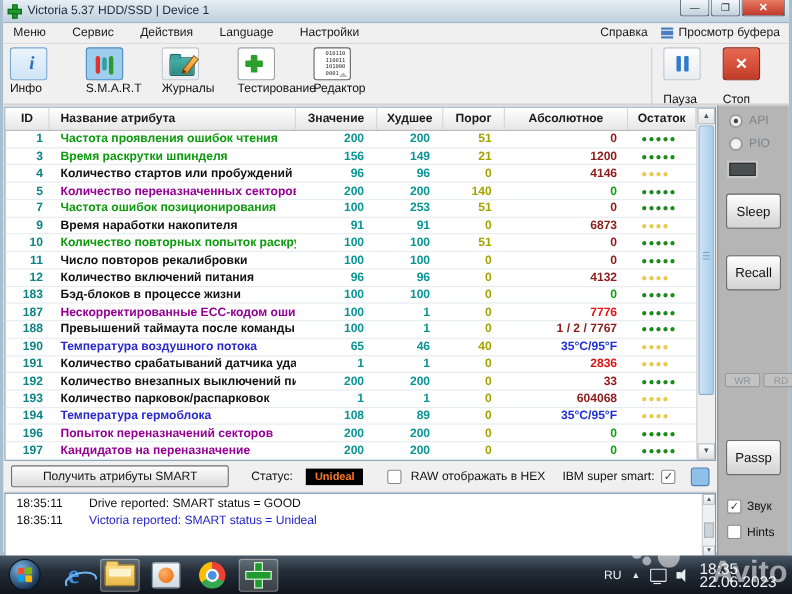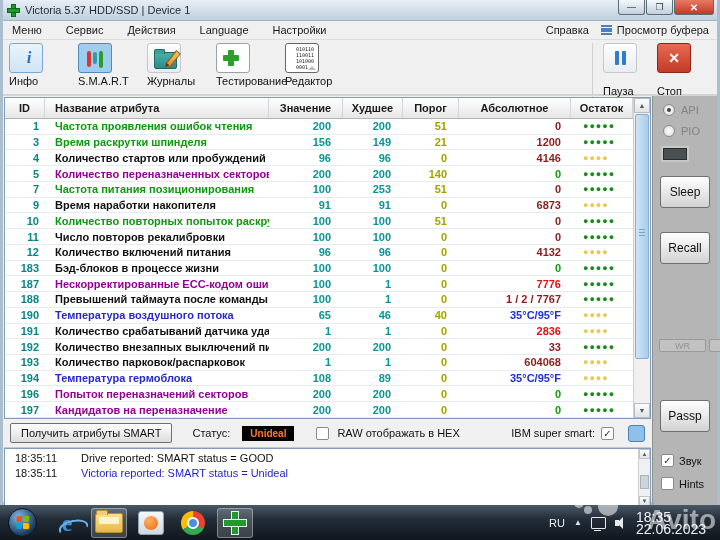--- a/index.html
+++ b/index.html
@@ -104,21 +104,21 @@
   .sbtn.up{top:0;} .sbtn.down{bottom:0;}
   .sthumb{position:absolute;left:1px;width:14px;top:16px;height:245px;background:linear-gradient(90deg,#cfe4f5,#a9cdeb);
         border:1px solid #86aecf;border-radius:2px;box-sizing:border-box;}
   .sthumb::after{content:"";position:absolute;left:3px;right:3px;top:48%;height:1px;background:#7aa4c6;
         box-shadow:0 3px 0 #7aa4c6,0 -3px 0 #7aa4c6;}
 
   
   .ctrlbar{height:28px;display:flex;align-items:center;font-size:11px;background:#f0f0f0;
            border-bottom:1px solid #c8c8c8;padding:0 6px;gap:8px;}
   .btn{background:linear-gradient(#fefefe,#dcdcdc);border:1px solid #707070;border-radius:2px;
-       font-size:11px;color:#111;padding:2px 10px;height:20px;display:flex;align-items:center;box-sizing:border-box;}
+       font-size:11px;color:#111;padding:2px 28px;height:20px;display:flex;align-items:center;box-sizing:border-box;}
   .status-box{background:#000;color:#ff7a28;font-weight:bold;padding:2px 8px;font-size:10px;margin-left:4px;}
   .chk{width:13px;height:13px;background:#fff;border:1px solid #8a8a8a;box-sizing:border-box;display:inline-flex;
        align-items:center;justify-content:center;font-size:10px;color:#333;border-radius:2px;}
   .lbl{color:#111;}
   .ibm-wrap{margin-left:auto;display:flex;align-items:center;gap:6px;}
   .blue-square{width:15px;height:15px;background:#8fc0ea;border:1px solid #4f80b0;border-radius:3px;margin-left:8px;}
 
   
   .log{flex:1;background:#fff;border:1px solid #7f9db9;position:relative;font-size:11px;overflow:hidden;}
   .log-line{display:flex;padding:3px 0 0 10px;}
@@ -135,21 +135,21 @@
   .rpanel{width:64px;background:#b5b5b5;border-left:1px solid #909090;position:relative;font-size:11px;}
   .radio-row{position:absolute;left:10px;display:flex;align-items:center;gap:6px;color:#7e8387;}
   .radio{width:12px;height:12px;border-radius:50%;background:radial-gradient(#fff,#d7d7d7);border:1px solid #8a8a8a;
          box-sizing:border-box;position:relative;}
   .radio.sel::after{content:"";position:absolute;left:3px;top:3px;width:4px;height:4px;border-radius:50%;background:#444;}
   .led{position:absolute;left:10px;top:52px;width:22px;height:10px;background:#4a4f52;border:1px solid #2a2d30;
        box-shadow:0 0 0 2px #c8c8c8;}
   .rbtn{position:absolute;left:7px;width:50px;height:32px;background:linear-gradient(#ffffff,#d2d2d2);
         border:1px solid #6f6f6f;border-radius:3px;font-size:12px;color:#111;display:flex;align-items:center;justify-content:center;box-sizing:border-box;}
   .minibtns{position:absolute;left:6px;top:243px;display:flex;gap:3px;}
-  .minibtn{width:47px;height:13px;background:#c2c2c2;border:1px solid #9a9a9a;border-radius:2px;color:#8f9499;
+  .minibtn{width:32px;height:13px;background:#c2c2c2;border:1px solid #9a9a9a;border-radius:2px;color:#8f9499;
         font-size:9px;display:flex;align-items:center;justify-content:center;box-sizing:border-box;}
   .rchk{position:absolute;left:8px;display:flex;align-items:center;gap:5px;color:#111;}
 
   
   .taskbar{position:absolute;left:0;right:0;bottom:0;height:35px;
            background:linear-gradient(#4a5866,#232d38 40%,#10161e);display:flex;align-items:center;}
   .orb{width:27px;height:27px;border-radius:50%;margin:0 12px 0 8px;
        background:radial-gradient(circle at 35% 30%,#7db6e8,#1d3a5a 70%,#0c1826);border:1px solid #0a1420;
        display:flex;align-items:center;justify-content:center;}
   .winflag{display:grid;grid-template-columns:6px 6px;grid-template-rows:6px 6px;gap:1px;transform:perspective(30px) rotateY(-14deg);}
@@ -330,21 +330,21 @@
                 <div class="c cid">5</div>
                 <div class="c cname nc-purple">Количество переназначенных секторов</div>
                 <div class="c cval">200</div>
                 <div class="c cworst">200</div>
                 <div class="c cthr">140</div>
                 <div class="c cabs ac-green">0</div>
                 <div class="c cdots dc-green">●●●●●</div>
               </div>
               <div class="trow">
                 <div class="c cid">7</div>
-                <div class="c cname nc-green">Частота питания позиционирования</div>
+                <div class="c cname nc-green">Частота ошибок позиционирования</div>
                 <div class="c cval">100</div>
                 <div class="c cworst">253</div>
                 <div class="c cthr">51</div>
                 <div class="c cabs ac-darkred">0</div>
                 <div class="c cdots dc-green">●●●●●</div>
               </div>
               <div class="trow">
                 <div class="c cid">9</div>
                 <div class="c cname nc-black">Время наработки накопителя</div>
                 <div class="c cval">91</div>

